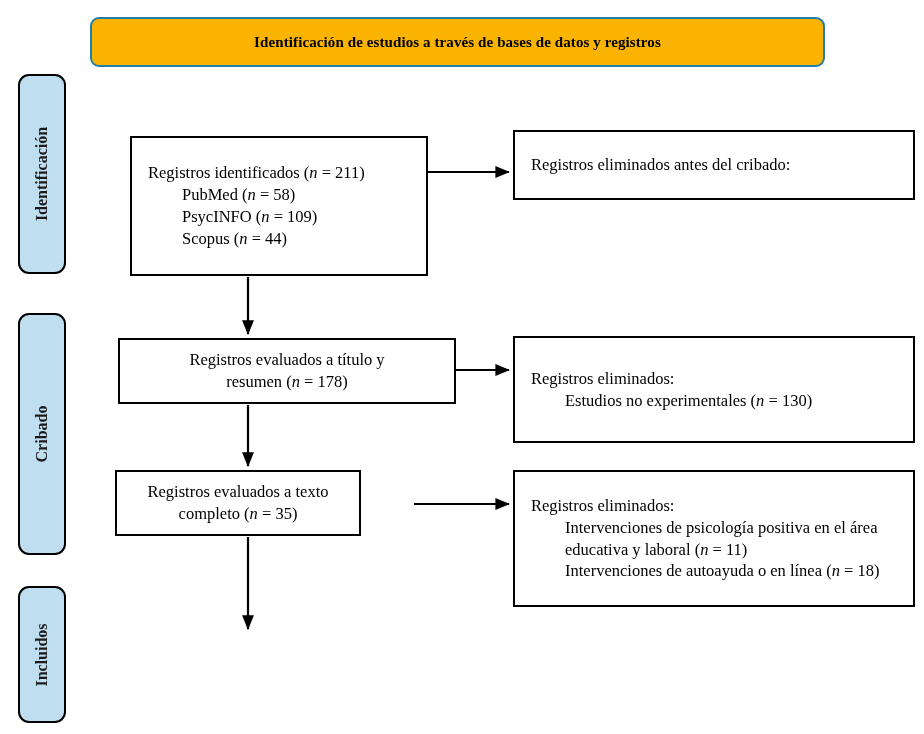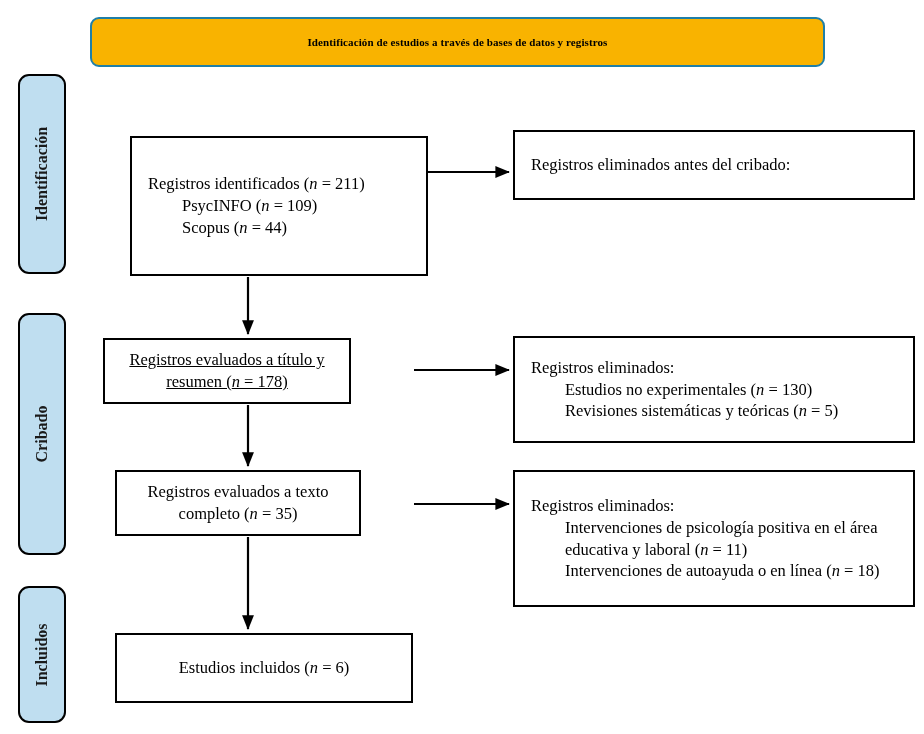--- a/index.html
+++ b/index.html
@@ -34,21 +34,21 @@
     background: #F9B300;
     border: 2px solid #1F7FA8;
     border-radius: 9px;
     display: flex;
     align-items: center;
     justify-content: center;
     box-sizing: border-box;
   }
   .header-banner .banner-text {
     font-weight: bold;
-    font-size: 11px;
+    font-size: 15px;
     letter-spacing: 0.1px;
     color: #000000;
     text-align: center;
     white-space: nowrap;
   }
 
   
   .stage-label {
     position: absolute;
     background: #BFDEF0;
@@ -86,21 +86,21 @@
   .flow-box.lefted { align-items: flex-start; text-align: left; padding-left: 16px; padding-right: 8px; }
 
   .line { white-space: nowrap; }
   .line.indent { padding-left: 34px; }
   .line.indent-wrap { padding-left: 34px; white-space: normal; }
   .ital { font-style: italic; }
 
   
   #box-identified       { left: 130px; top: 136px; width: 298px; height: 140px; }
   #box-dup-removed      { left: 513px; top: 130px; width: 402px; height: 70px; }
-  #box-screened         { left: 103px; top: 338px; width: 248px; height: 66px; text-decoration: underline; }
+  #box-screened         { left: 118px; top: 338px; width: 338px; height: 66px; }
   #box-screen-excluded  { left: 513px; top: 336px; width: 402px; height: 107px; }
   #box-fulltext         { left: 115px; top: 470px; width: 246px; height: 66px; }
   #box-fulltext-excluded{ left: 513px; top: 470px; width: 402px; height: 137px; }
   #box-included         { left: 115px; top: 633px; width: 298px; height: 70px; }
 
   
   #connectors {
     position: absolute;
     left: 0; top: 0;
     width: 924px; height: 734px;
@@ -141,47 +141,44 @@
 
     <line x1="248" y1="405" x2="248" y2="466" stroke="#000000" stroke-width="2.2" marker-end="url(#arrowhead)"></line>
 
     <line x1="414" y1="504" x2="509" y2="504" stroke="#000000" stroke-width="2.2" marker-end="url(#arrowhead)"></line>
 
     <line x1="248" y1="537" x2="248" y2="629" stroke="#000000" stroke-width="2.2" marker-end="url(#arrowhead)"></line>
   </svg>
 
   <div class="flow-box lefted" id="box-identified">
     <div class="line">Registros identificados (<span class="ital">n</span> = 211)</div>
+    <div class="line indent">PubMed (<span class="ital">n</span> = 58)</div>
     <div class="line indent">PsycINFO (<span class="ital">n</span> = 109)</div>
     <div class="line indent">Scopus (<span class="ital">n</span> = 44)</div>
   </div>
 
   <div class="flow-box lefted" id="box-dup-removed">
     <div class="line">Registros eliminados antes del cribado:</div>
   </div>
 
   <div class="flow-box centered" id="box-screened">
     <div class="line">Registros evaluados a título y</div>
     <div class="line">resumen (<span class="ital">n</span> = 178)</div>
   </div>
 
   <div class="flow-box lefted" id="box-screen-excluded">
     <div class="line">Registros eliminados:</div>
     <div class="line indent">Estudios no experimentales (<span class="ital">n</span> = 130)</div>
-    <div class="line indent">Revisiones sistemáticas y teóricas (<span class="ital">n</span> = 5)</div>
   </div>
 
   <div class="flow-box centered" id="box-fulltext">
     <div class="line">Registros evaluados a texto</div>
     <div class="line">completo (<span class="ital">n</span> = 35)</div>
   </div>
 
   <div class="flow-box lefted" id="box-fulltext-excluded">
     <div class="line">Registros eliminados:</div>
     <div class="line indent-wrap">Intervenciones de psicología positiva en el área educativa y laboral (<span class="ital">n</span> = 11)</div>
     <div class="line indent-wrap">Intervenciones de autoayuda o en línea (<span class="ital">n</span> = 18)</div>
   </div>
 
-  <div class="flow-box centered" id="box-included">
-    <div class="line">Estudios incluidos (<span class="ital">n</span> = 6)</div>
-  </div>
 
 </div>
 
 </body></html>

